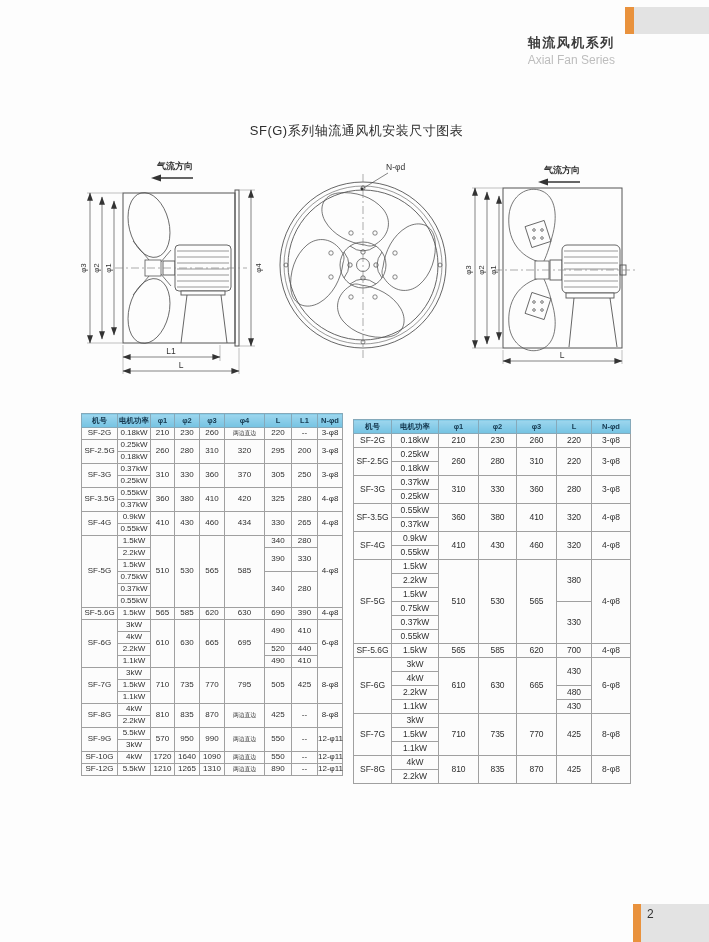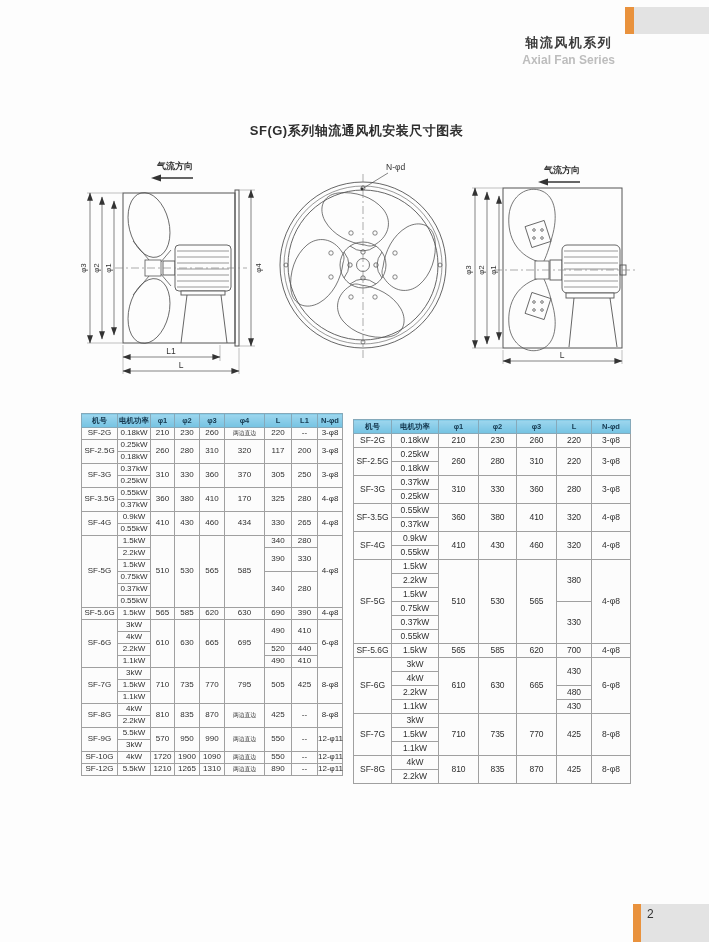--- a/index.html
+++ b/index.html
@@ -2,25 +2,25 @@
 <html style="--accent: #e9923d; --blue: #74c3e2; --blue-light: #9dd6ee; --box: #e3e3e3;"><head>
 <meta charset="utf-8">
 <style>
   html,body{margin:0;padding:0;}
   body{
     width:709px;height:942px;position:relative;background:#fdfdfd;
     font-family:"Liberation Sans","DejaVu Sans",sans-serif;overflow:hidden;
   }
   .hdr-text{position:absolute;top:6px;right:94px;text-align:center;margin-top:28px;}
   .hdr-cn{font-size:13px;font-weight:bold;color:#3c3c3c;letter-spacing:1.5px;}
-  .hdr-en{font-size:12px;color:#bdbdbd;margin-top:1px;font-weight:bold;}
+  .hdr-en{font-size:12px;color:#bdbdbd;margin-top:1px;}
   .hdr-bar{position:absolute;top:7px;left:625px;width:9px;height:27px;background:var(--accent,#e9923d);}
   .hdr-box{position:absolute;top:7px;left:634px;width:75px;height:27px;background:var(--box,#e3e3e3);}
   .main-title{position:absolute;top:122px;left:0;width:657px;box-sizing:border-box;padding-left:56px;
-    text-align:center;font-size:13px;font-weight:bold;color:#2e2e2e;letter-spacing:0.5px;}
+    text-align:center;font-size:13px;font-weight:normal;color:#2e2e2e;letter-spacing:0.5px;}
   svg.drawing{position:absolute;}
   svg.drawing text{font-family:"Liberation Sans","DejaVu Sans",sans-serif;fill:#333;}
   table.spec{position:absolute;border-collapse:collapse;table-layout:fixed;background:#fcfcfc;}
   #left-table{left:81px;top:413px;width:261px;}
   #right-table{left:353px;top:419px;width:277px;}
   table.spec th{
     background:linear-gradient(180deg,var(--blue-light,#9dd6ee),var(--blue,#74c3e2));
     border:1px solid #85a9ba;color:#14384f;font-size:7.5px;font-weight:bold;
     height:13px;padding:0;white-space:nowrap;}
   table.spec td{
@@ -260,21 +260,21 @@
         <td>--</td>
         <td>3-φ8</td>
       </tr>
       <tr>
         <td rowspan="2">SF-2.5G</td>
         <td>0.25kW</td>
         <td rowspan="2">260</td>
         <td rowspan="2">280</td>
         <td rowspan="2">310</td>
         <td rowspan="2">320</td>
-        <td rowspan="2">117</td>
+        <td rowspan="2">295</td>
         <td rowspan="2">200</td>
         <td rowspan="2">3-φ8</td>
       </tr>
       <tr>
         <td>0.18kW</td>
       </tr>
       <tr>
         <td rowspan="2">SF-3G</td>
         <td>0.37kW</td>
         <td rowspan="2">310</td>
@@ -287,21 +287,21 @@
       </tr>
       <tr>
         <td>0.25kW</td>
       </tr>
       <tr>
         <td rowspan="2">SF-3.5G</td>
         <td>0.55kW</td>
         <td rowspan="2">360</td>
         <td rowspan="2">380</td>
         <td rowspan="2">410</td>
-        <td rowspan="2">170</td>
+        <td rowspan="2">420</td>
         <td rowspan="2">325</td>
         <td rowspan="2">280</td>
         <td rowspan="2">4-φ8</td>
       </tr>
       <tr>
         <td>0.37kW</td>
       </tr>
       <tr>
         <td rowspan="2">SF-4G</td>
         <td>0.9kW</td>
@@ -423,21 +423,21 @@
         <td rowspan="2">--</td>
         <td rowspan="2">12-φ11</td>
       </tr>
       <tr>
         <td>3kW</td>
       </tr>
       <tr>
         <td>SF-10G</td>
         <td>4kW</td>
         <td>1720</td>
-        <td>1900</td>
+        <td>1640</td>
         <td>1090</td>
         <td class="sm">两边直边</td>
         <td>550</td>
         <td>--</td>
         <td>12-φ11</td>
       </tr>
       <tr>
         <td>SF-12G</td>
         <td>5.5kW</td>
         <td>1210</td>

